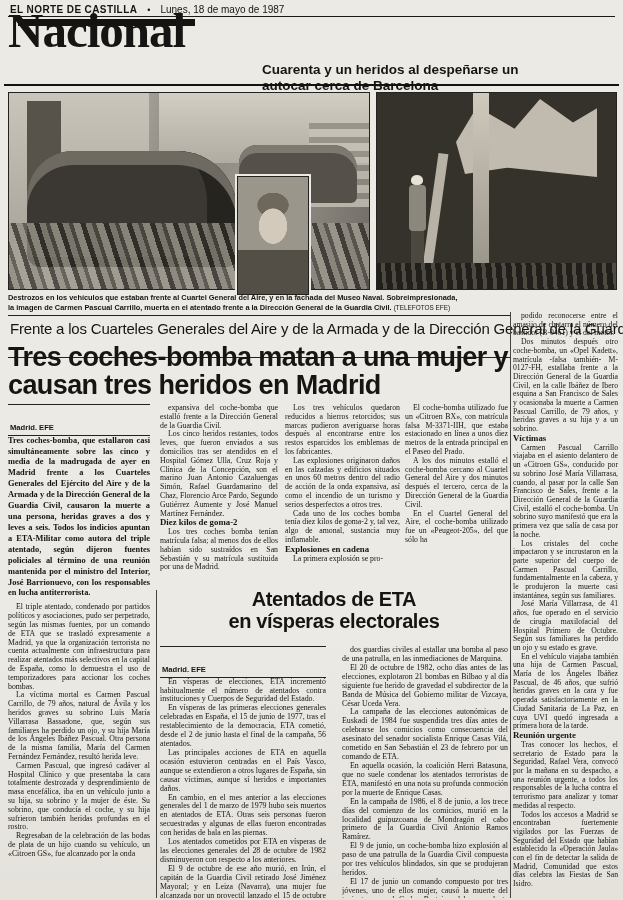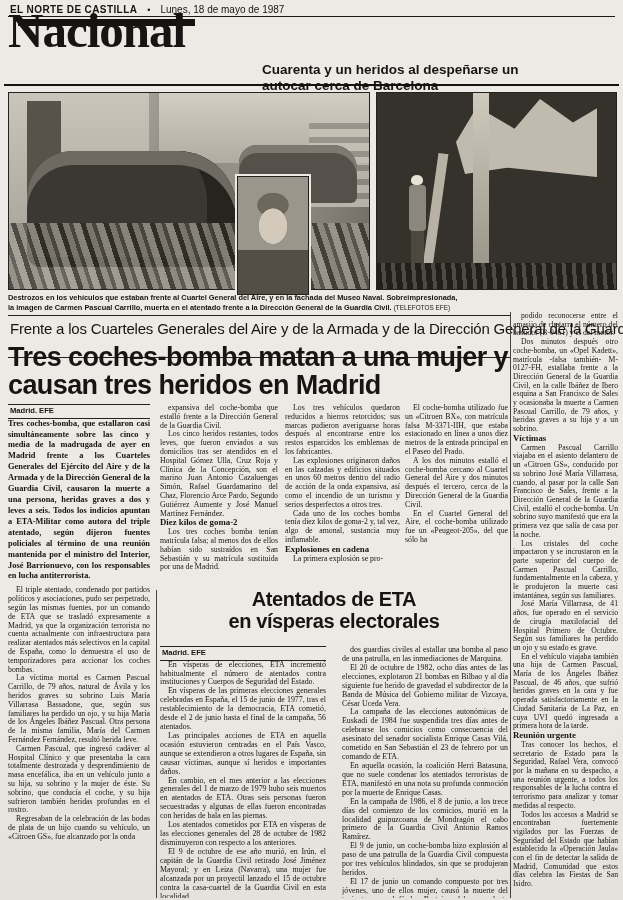--- a/index.html
+++ b/index.html
@@ -49,21 +49,21 @@
           font-family:"Liberation Sans",sans-serif;font-size:15px;padding:4px 0 20px 2px;white-space:nowrap;letter-spacing:-.2px;}
   .headline{position:absolute;left:8px;top:343px;width:505px;font-family:"Liberation Sans",sans-serif;font-weight:bold;font-size:27px;line-height:1.05;letter-spacing:-.6px;}
   
   .col{position:absolute;text-align:justify;font-size:7.8px;line-height:1.13;overflow:hidden;}
   .col p{margin:0;text-indent:8px;}
   .c1{left:8px;top:404px;width:142px;height:494px;}
   .c2{left:160px;top:404px;width:118px;height:182px;}
   .c3{left:285px;top:404px;width:115px;height:182px;}
   .c4{left:405px;top:404px;width:103px;height:182px;}
   .c5{left:513px;top:312px;width:105px;height:586px;font-size:7.7px;}
-  .byline{font-family:"Liberation Sans",sans-serif;font-weight:bold;font-size:7.6px;border-top:1px solid #24221f;border-bottom:1px solid #24221f;padding:2px 0 2px 2px;margin-bottom:5px;text-indent:0 !important;}
+  .byline{font-family:"Liberation Sans",sans-serif;font-weight:bold;font-size:7.6px;border-top:1px solid #24221f;border-bottom:1px solid #24221f;padding:19px 0 2px 2px;margin-bottom:5px;text-indent:0 !important;}
   .lead{font-weight:bold;font-size:8.4px;line-height:1.3;text-indent:0 !important;margin-bottom:4px !important;}
   .subhead{font-weight:bold;font-size:8.8px;margin:5px 0 3px 0;text-indent:0 !important;text-align:left;}
   
   .vrule{position:absolute;width:1px;background:#47443f;}
   .vr-c5{left:510px;top:312px;height:586px;}
   .vr-box{left:156px;top:590px;height:308px;}
   
   .box{position:absolute;left:158px;top:588px;width:352px;height:311px;overflow:hidden;}
   .box-title{text-align:center;font-family:"Liberation Sans",sans-serif;font-weight:bold;font-size:20px;line-height:1.1;letter-spacing:-.4px;}
   .box-col{position:absolute;top:58px;width:166px;height:252px;overflow:hidden;text-align:justify;font-size:7.9px;line-height:1.13;}

